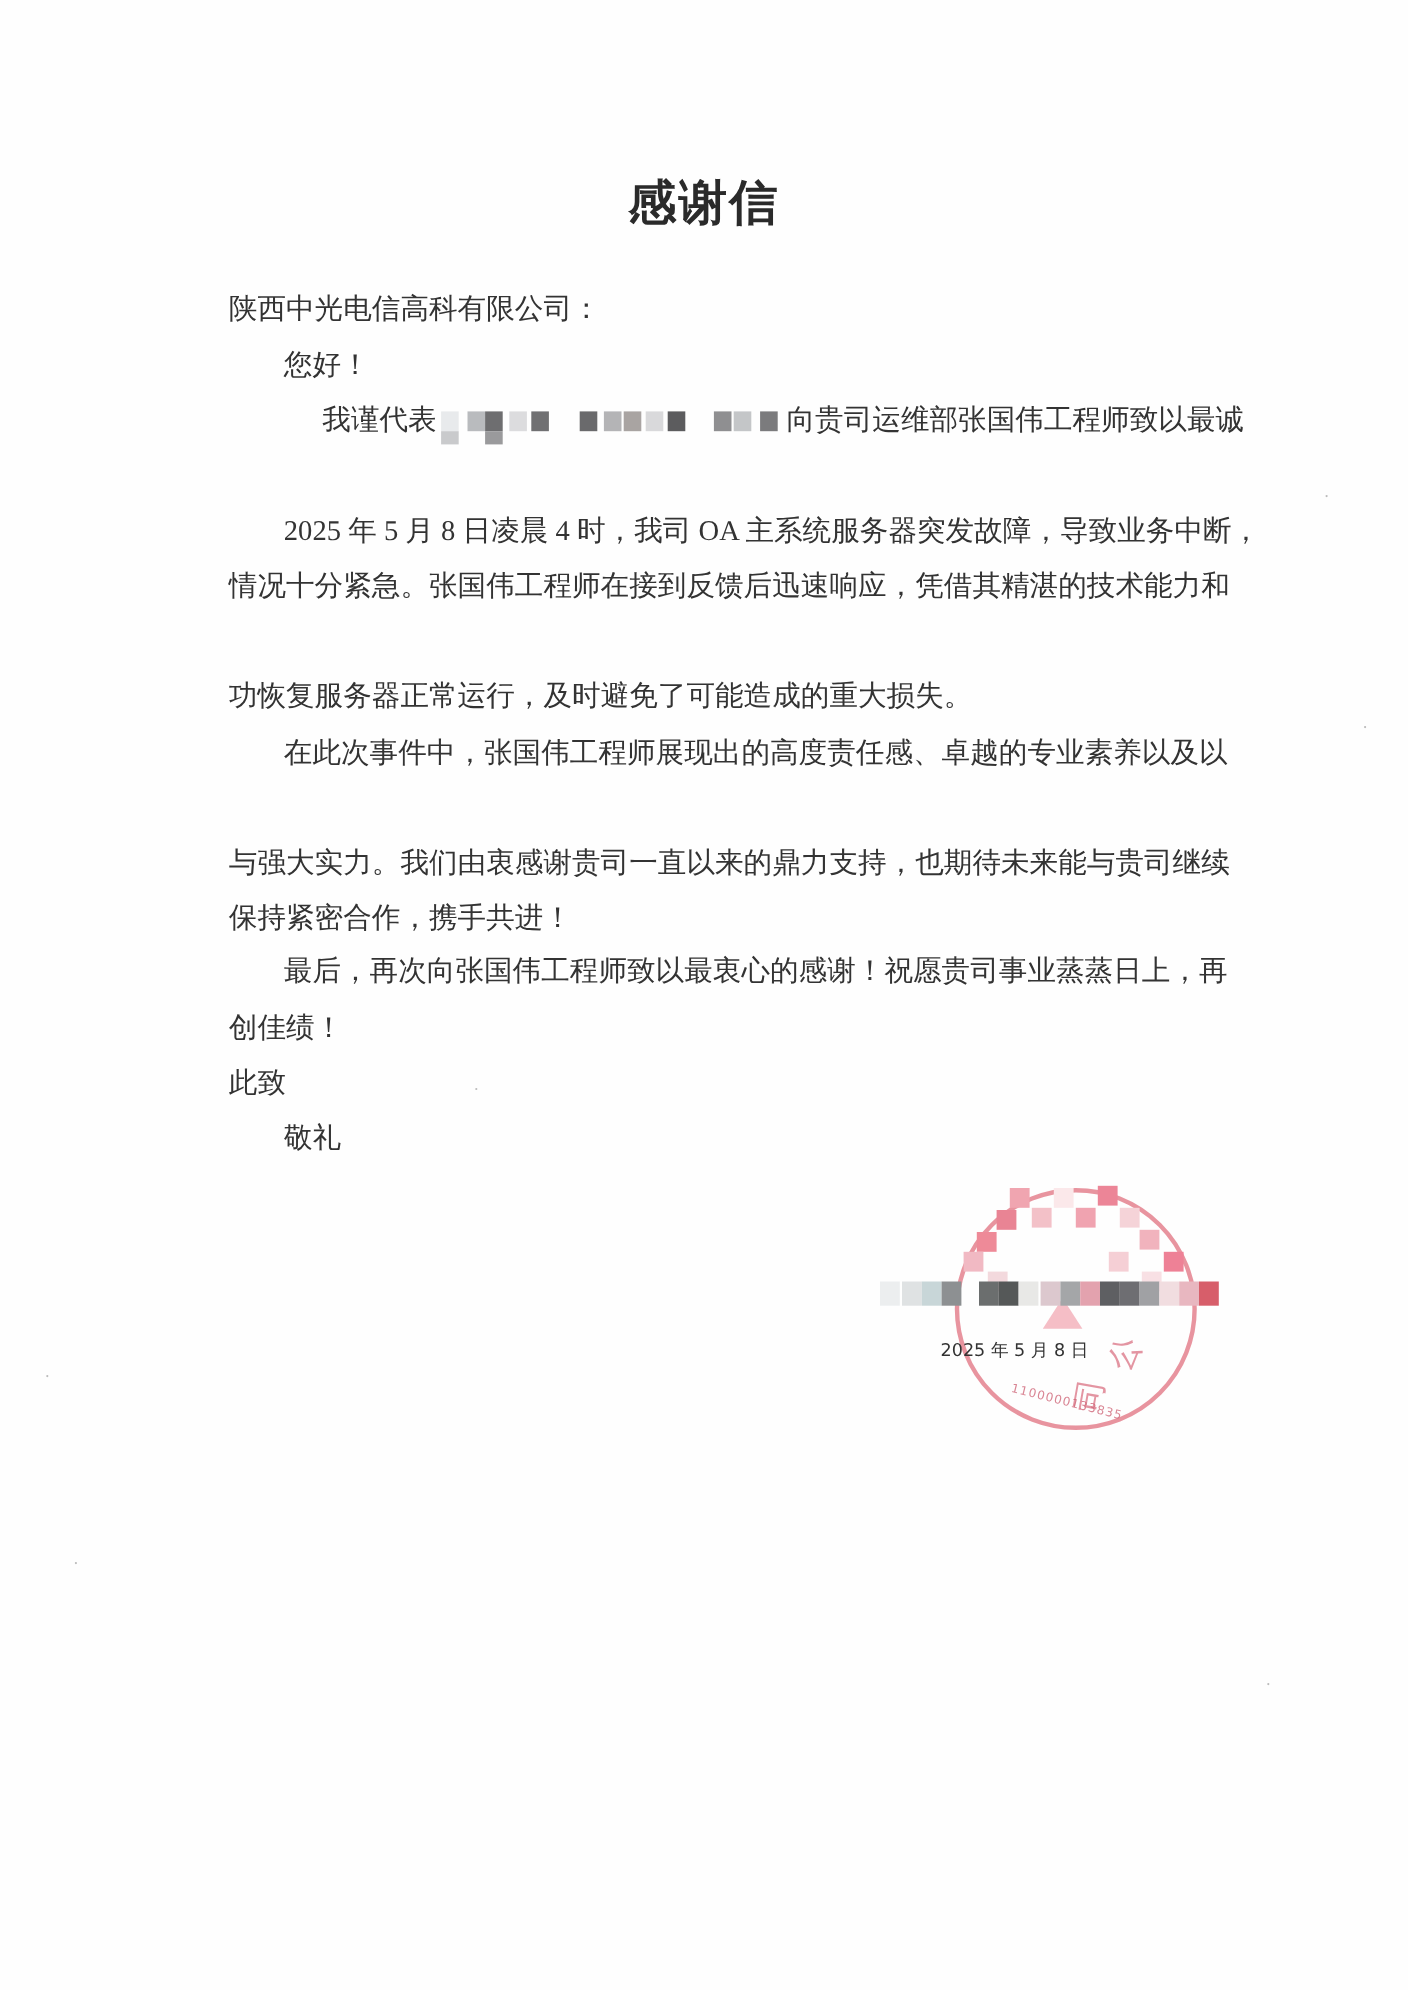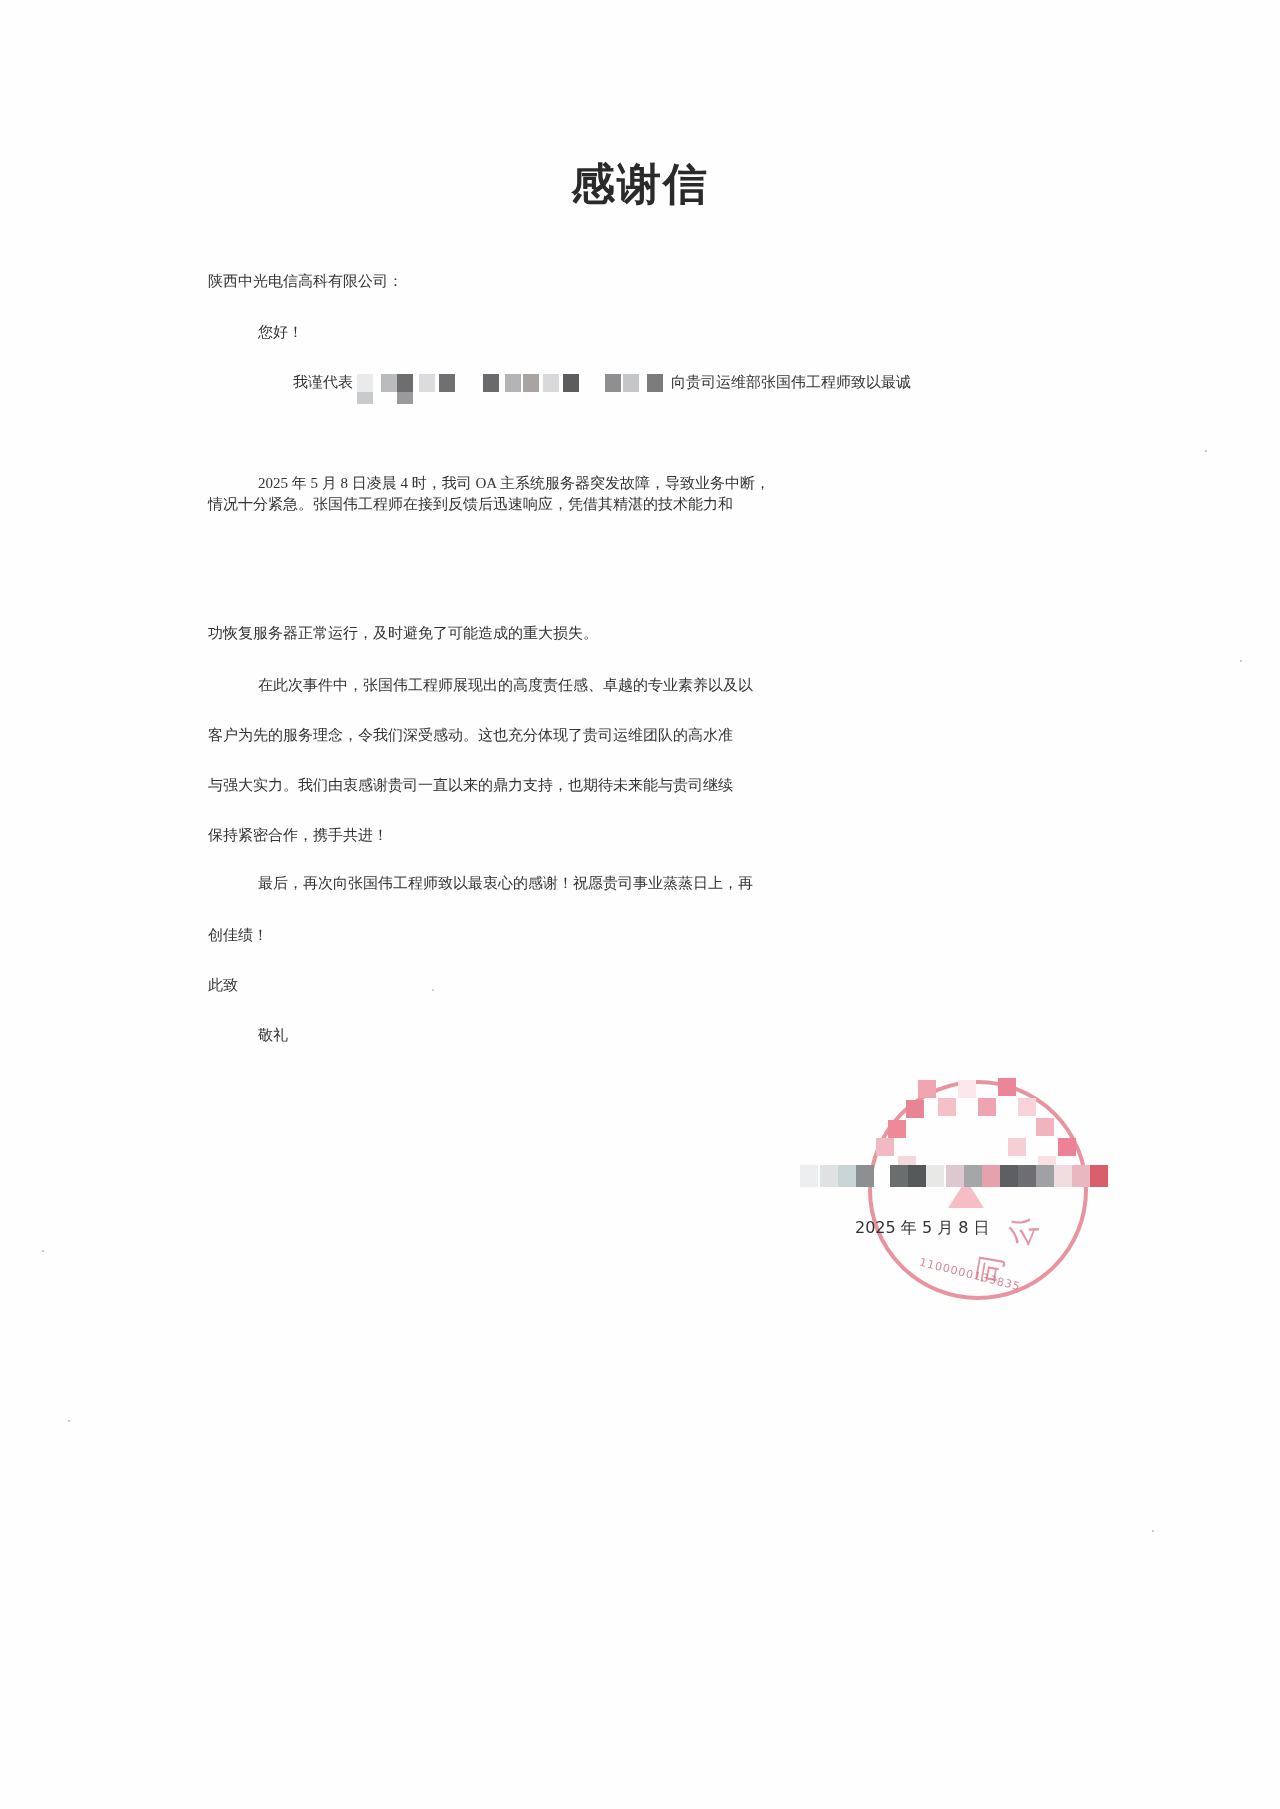--- a/index.html
+++ b/index.html
@@ -27,21 +27,21 @@
     top: 155px;
     text-align: center;
     font-size: 44px;
     font-weight: bold;
     letter-spacing: 2px;
     color: #2a2a2a;
   }
   .line {
     position: absolute;
     left: 208px;
-    font-size: 15px;
+    font-size: 26px;
     line-height: 30px;
     white-space: nowrap;
     color: #333;
   }
   .indent { left: 258px; }
   .redact {
     display: inline-block;
     vertical-align: middle;
     position: relative;
     width: 310px;
@@ -144,25 +144,24 @@
       <span style="left:206px;background:#5c5c5e;"></span>
       <span style="left:248px;background:#8f8f91;"></span>
       <span style="left:266px;background:#c4c6c8;"></span>
       <span style="left:290px;background:#7b7b7d;"></span>
       <span style="left:0;top:22px;height:12px;background:#c9cacc;"></span>
       <span style="left:40px;top:22px;height:12px;background:#9a9a9c;"></span>
     </span><span>向贵司运维部张国伟工程师致以最诚</span>
   </div>
 
   <div class="line indent" style="top:468px;font-family:Liberation Serif, serif;">2025 年 5 月 8 日凌晨 4 时，我司 OA 主系统服务器突发故障，导致业务中断，</div>
-  <div class="line" style="top:489px;">情况十分紧急。张国伟工程师在接到反馈后迅速响应，凭借其精湛的技术能力和</div>
+  <div class="line" style="top:518px;">情况十分紧急。张国伟工程师在接到反馈后迅速响应，凭借其精湛的技术能力和</div>
   <div class="line" style="top:618px;">功恢复服务器正常运行，及时避免了可能造成的重大损失。</div>
 
   <div class="line indent" style="top:670px;">在此次事件中，张国伟工程师展现出的高度责任感、卓越的专业素养以及以</div>
-  <div class="line" style="top:720px;">客户为先的服务理念，令我们深受感动。这也充分体现了贵司运维团队的高水准</div>
   <div class="line" style="top:770px;">与强大实力。我们由衷感谢贵司一直以来的鼎力支持，也期待未来能与贵司继续</div>
   <div class="line" style="top:820px;">保持紧密合作，携手共进！</div>
 
   <div class="line indent" style="top:868px;">最后，再次向张国伟工程师致以最衷心的感谢！祝愿贵司事业蒸蒸日上，再</div>
   <div class="line" style="top:920px;">创佳绩！</div>
 
   <div class="line" style="top:970px;">此致</div>
   <div class="line indent" style="top:1020px;">敬礼</div>
 
   <div class="stamp">

